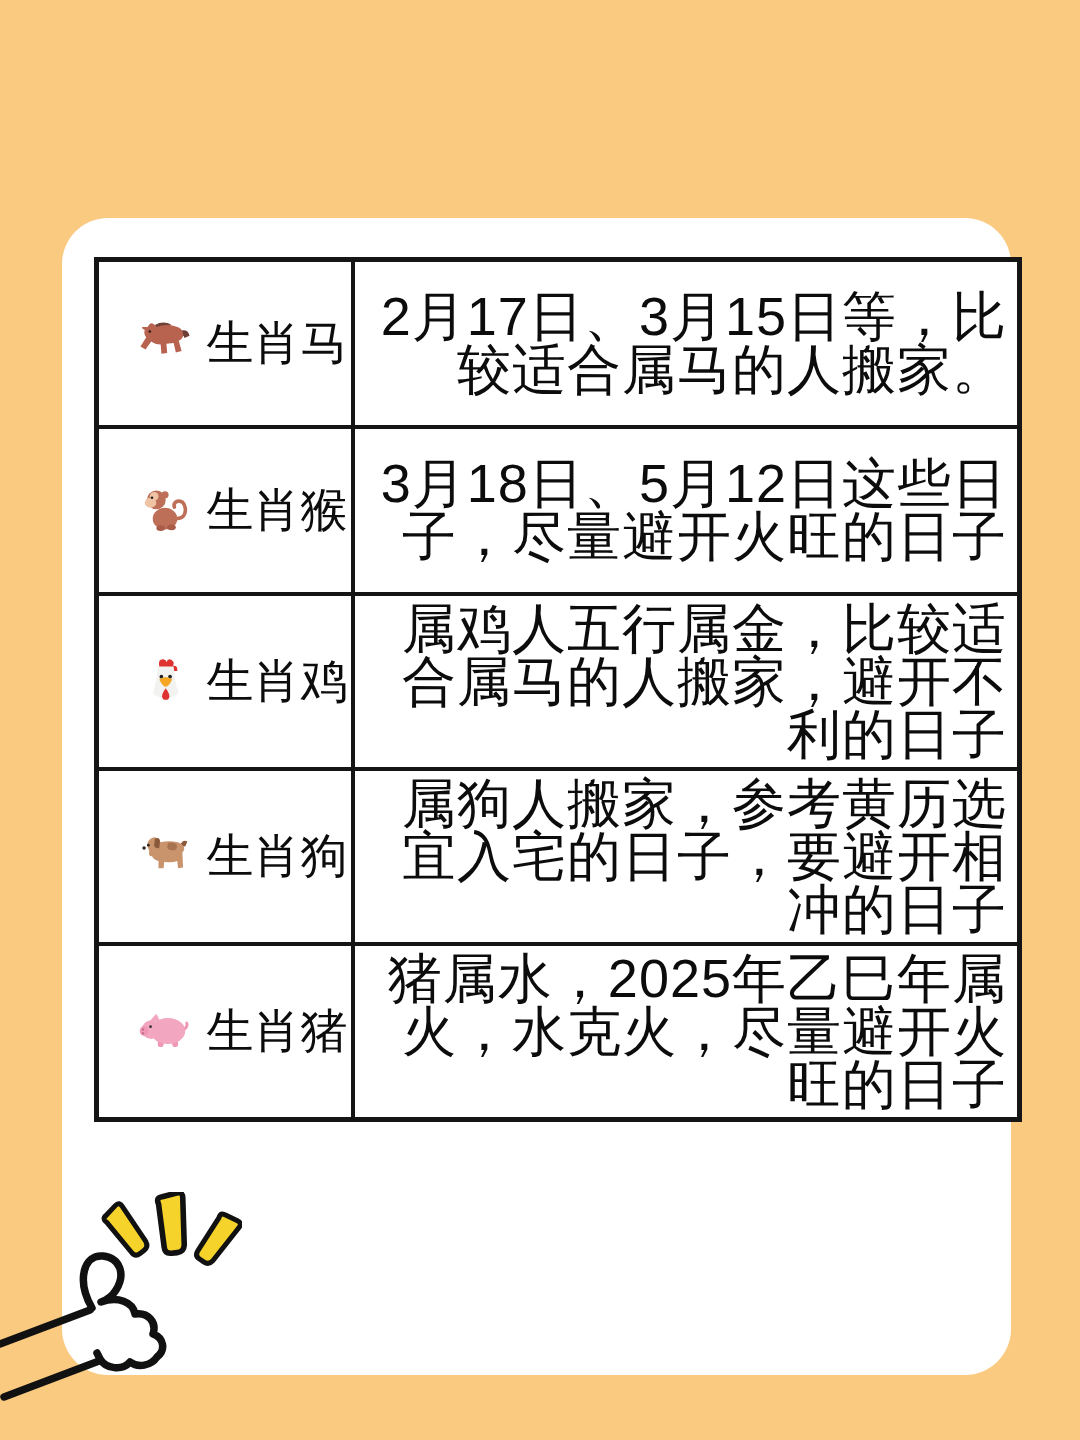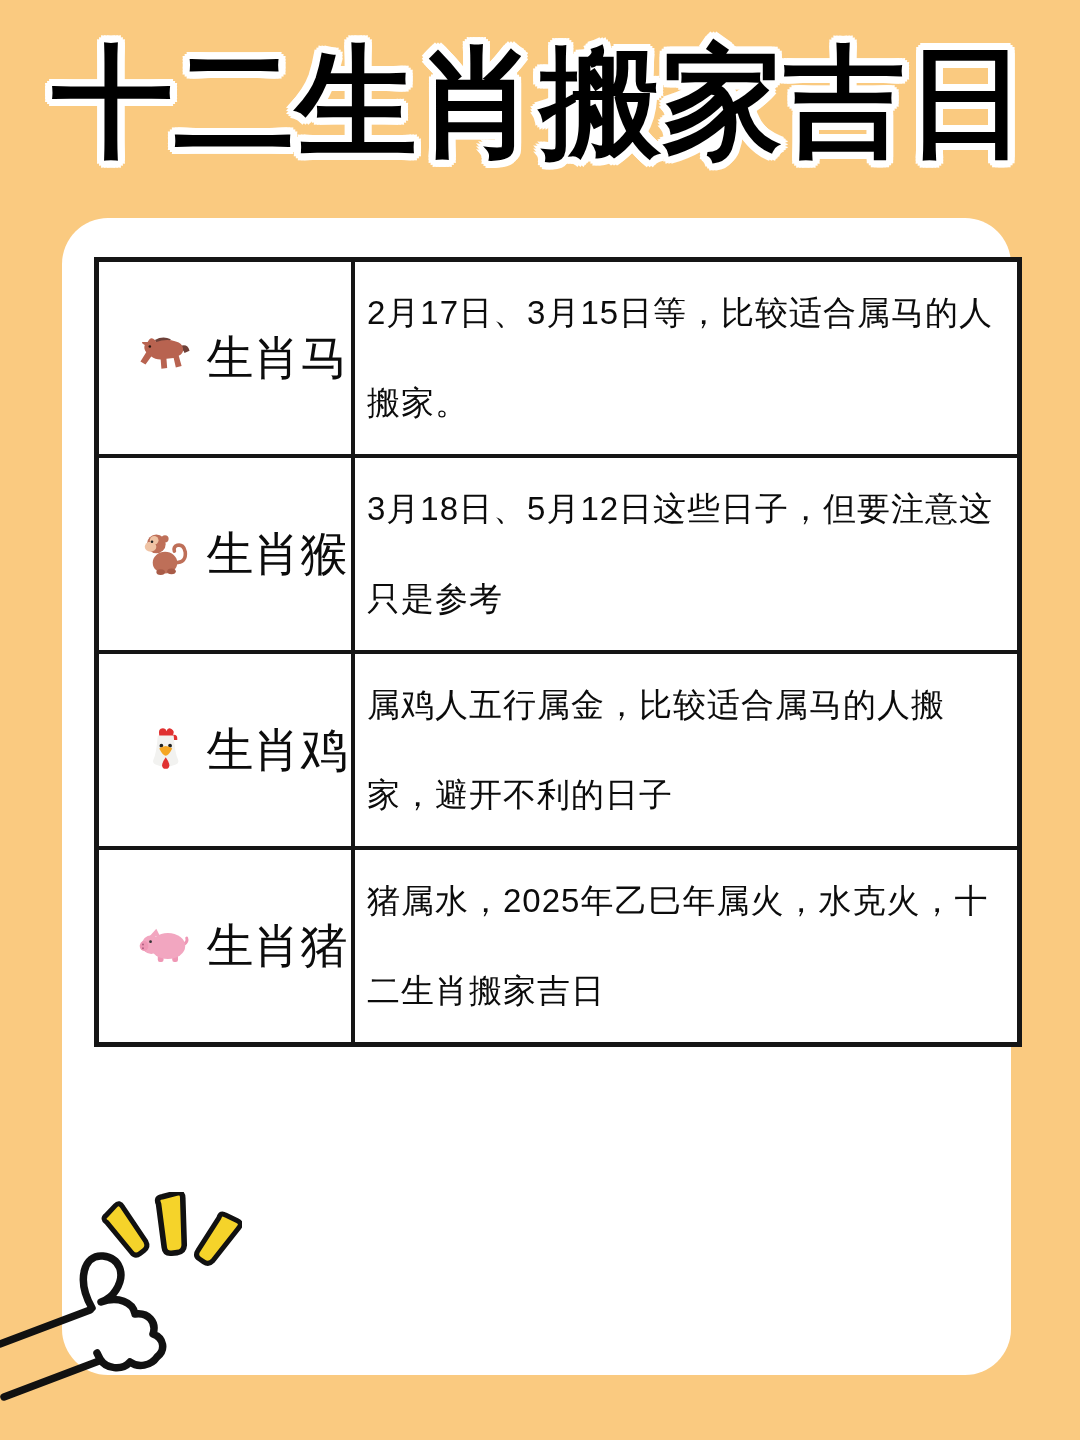--- a/index.html
+++ b/index.html
@@ -53,24 +53,25 @@
   table.zodiac td{
     border:4px solid var(--border);
     vertical-align:middle;
     background:#fff;
   }
   tr.zrow{height:167px;}
   td.zodiac-cell{width:250px;}
   td.desc-cell{
     width:640px;
     padding:6px 10px 6px 12px;
-    font-size:33px;
-    line-height:90px;
+    font-size:54px;
+    line-height:53px;
     letter-spacing:1px;
     color:var(--ink);
+    text-align:right;
   }
   .zodiac-label{
     display:flex;
     align-items:center;
     justify-content:center;
     gap:16px;
     font-size:47px;
     color:var(--ink);
     white-space:nowrap;
     padding-left:36px;
@@ -80,21 +81,20 @@
   .spark{fill:var(--sparkle);stroke:#111;stroke-width:5;stroke-linejoin:round;}
   .hand{position:absolute;left:0;top:1244px;z-index:5;}
   .hand .line{fill:none;stroke:#111;stroke-width:7.5;stroke-linecap:round;}
   .hand .fist{fill:#fff;stroke:#111;stroke-width:7.5;stroke-linecap:round;stroke-linejoin:round;}
 </style>
 </head>
 <body>
 
 <div class="page">
 
-  <h1 class="title">十二生肖搬家吉日</h1>
 
   <div class="panel">
     <table class="zodiac">
       <tbody>
 
         <tr class="zrow">
           <td class="zodiac-cell">
             <div class="zodiac-label">
               <svg class="zicon" viewBox="0 0 72 64">
                 <path fill="#6e4038" d="M22,7 q11,-6 22,-1 l-3,6 q-8,-3 -16,0 z"></path>
@@ -119,21 +119,21 @@
                 <circle cx="36" cy="11" r="5" fill="#be6f58"></circle>
                 <circle cx="21" cy="13" r="6" fill="#efc3a4"></circle>
                 <ellipse cx="16" cy="22" rx="8" ry="7" fill="#efc3a4"></ellipse>
                 <circle cx="18" cy="15" r="1.8" fill="#222"></circle>
                 <ellipse cx="30" cy="57" rx="6" ry="4" fill="#a85b47"></ellipse>
                 <ellipse cx="45" cy="56" rx="6" ry="4" fill="#a85b47"></ellipse>
               </svg>
               <span>生肖猴</span>
             </div>
           </td>
-          <td class="desc-cell">3月18日、5月12日这些日子，但要注意这只是参考</td>
+          <td class="desc-cell">3月18日、5月12日这些日子，尽量避开火旺的日子</td>
         </tr>
 
         <tr class="zrow">
           <td class="zodiac-cell">
             <div class="zicon-wrap" style="display:contents">
             <div class="zodiac-label">
               <svg class="zicon" viewBox="0 0 64 72">
                 <path fill="#e03131" d="M24,16 q-2,-10 5,-10 q4,0 5,4 q2,-6 7,-3 q5,3 2,8 q6,-1 6,5 l0,2 h-25 z"></path>
                 <path fill="#f2f2f0" d="M22,16 h22 q2,26 6,33 q2,5 -3,7 q-15,6 -28,0 q-5,-2 -3,-7 q4,-7 6,-33 z"></path>
                 <circle cx="27" cy="30" r="2.6" fill="#222"></circle>
@@ -141,40 +141,56 @@
                 <path fill="#f5a623" d="M24,34 q9,-7 18,0 q-5,10 -9,10 q-4,0 -9,-10 z"></path>
                 <path fill="#e03131" d="M33,46 q5,7 5,11 q0,5 -5,5 q-5,0 -5,-5 q0,-4 5,-11 z"></path>
               </svg>
               <span>生肖鸡</span>
             </div>
             </div>
           </td>
           <td class="desc-cell">属鸡人五行属金，比较适合属马的人搬家，避开不利的日子</td>
         </tr>
 
+        <tr class="zrow">
+          <td class="zodiac-cell">
+            <div class="zodiac-label">
+              <svg class="zicon" viewBox="0 0 72 64">
+                <path fill="#8a5a3b" d="M56,18 q5,-10 11,-6 l-3,7 q-4,-2 -6,3 z"></path>
+                <path fill="#c9936b" d="M14,24 q-6,-10 2,-16 q7,-5 12,2 l2,3 q11,-3 24,0 q6,2 8,6 q2,5 -2,8 l1,21 -7,1 -1,-10 q-9,3 -18,1 l-1,9 -7,0 0,-10 q-7,-2 -9,-7 q-3,1 -4,-2 z"></path>
+                <path fill="#8a5a3b" d="M22,8 q7,-3 7,4 l-1,9 q-6,1 -7,-4 z"></path>
+                <path fill="#8a5a3b" d="M40,14 q8,-2 12,2 q2,6 -3,8 q-7,1 -10,-3 z" opacity="0.55"></path>
+                <circle cx="13" cy="17" r="1.8" fill="#222"></circle>
+                <circle cx="7" cy="21" r="2.4" fill="#33221a"></circle>
+              </svg>
+              <span>生肖狗</span>
+            </div>
+          </td>
+          <td class="desc-cell">属狗人搬家，参考黄历选宜入宅的日子，要避开相冲的日子</td>
+        </tr>
 
         <tr class="zrow">
           <td class="zodiac-cell">
             <div class="zodiac-label">
               <svg class="zicon" viewBox="0 0 72 64">
                 <path fill="none" stroke="#ef97b5" stroke-width="4" stroke-linecap="round" d="M62,30 q6,-4 4,-9"></path>
                 <rect x="26" y="42" width="8" height="12" rx="3" fill="#ef97b5"></rect>
                 <rect x="46" y="42" width="8" height="12" rx="3" fill="#ef97b5"></rect>
                 <ellipse cx="40" cy="32" rx="24" ry="18" fill="#f2a6c0"></ellipse>
                 <circle cx="17" cy="30" r="13" fill="#f2a6c0"></circle>
                 <path fill="#f2a6c0" d="M15,18 l9,-10 5,10 z"></path>
                 <ellipse cx="7" cy="32" rx="6" ry="7" fill="#ef97b5"></ellipse>
                 <circle cx="5.5" cy="30" r="1.4" fill="#b06183"></circle>
                 <circle cx="5.5" cy="35" r="1.4" fill="#b06183"></circle>
                 <circle cx="16" cy="26" r="1.9" fill="#333"></circle>
               </svg>
               <span>生肖猪</span>
             </div>
           </td>
-          <td class="desc-cell">猪属水，2025年乙巳年属火，水克火，十二生肖搬家吉日</td>
+          <td class="desc-cell">猪属水，2025年乙巳年属火，水克火，尽量避开火旺的日子</td>
         </tr>
 
       </tbody>
     </table>
   </div>
 
   <svg class="sparkles" width="142" height="80" viewBox="0 0 142 80">
     <g transform="translate(27,40) rotate(-38)">
       <path class="spark" d="M-10,-20 Q-12,-26 -6,-26 L7,-28 Q13,-29 12,-22 L9,19 Q8,25 2,25 L-3,25 Q-9,25 -9,19 Z"></path>
     </g>

